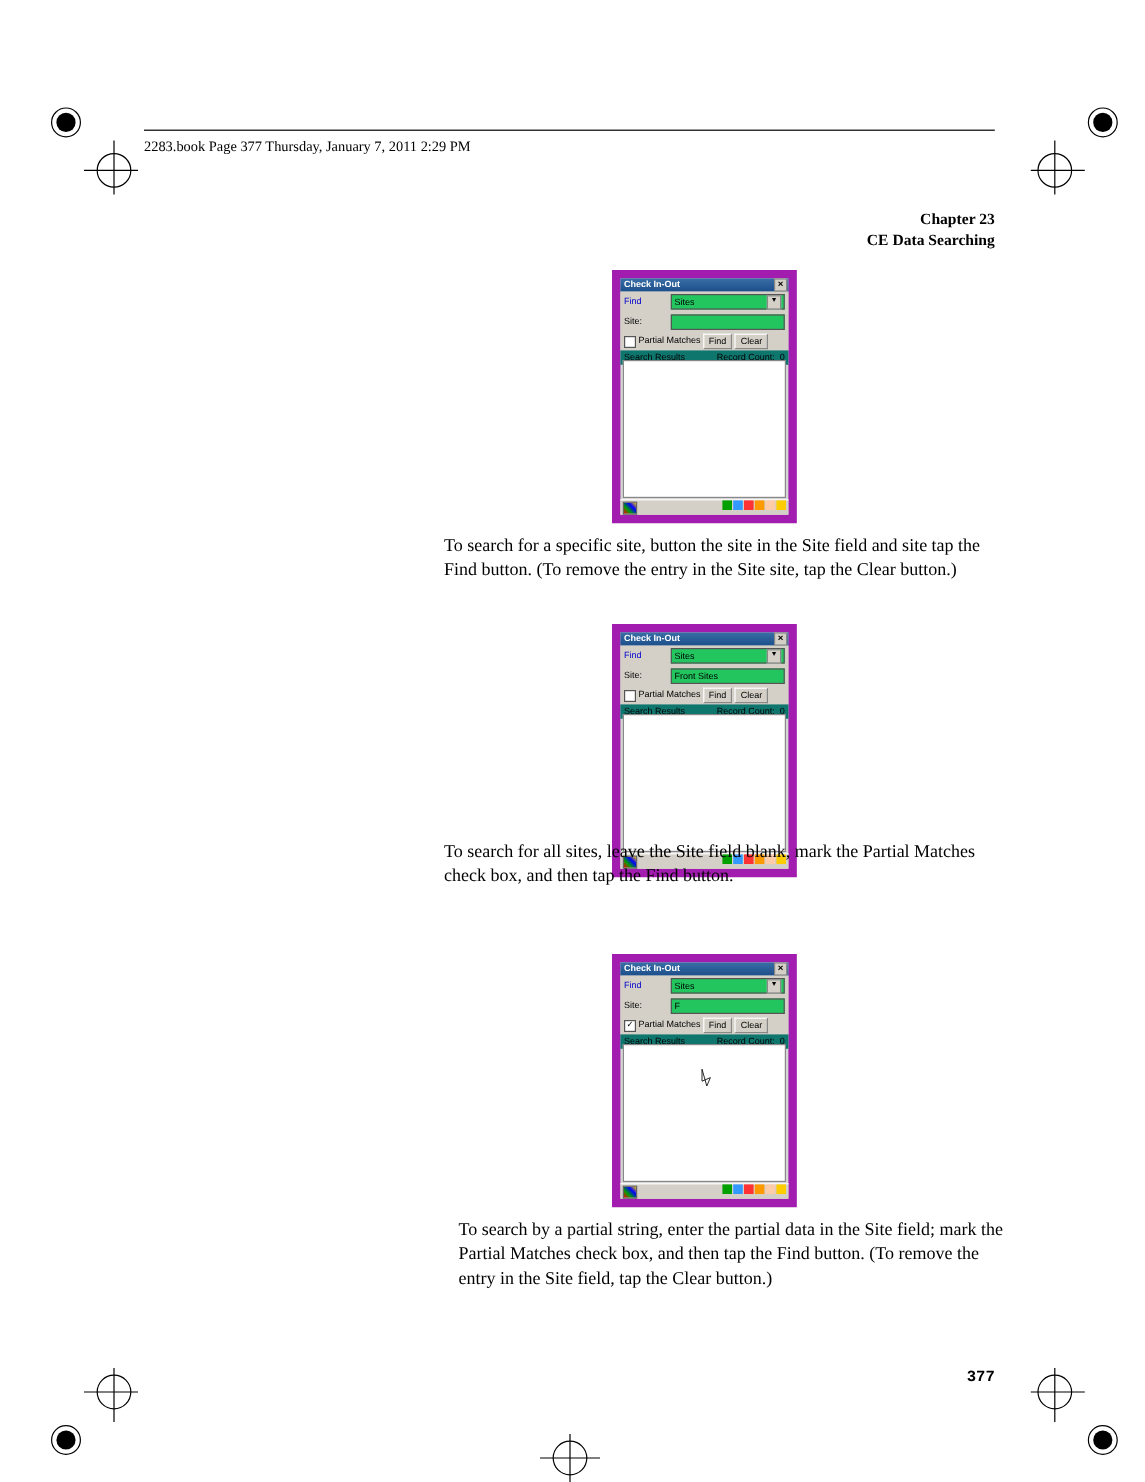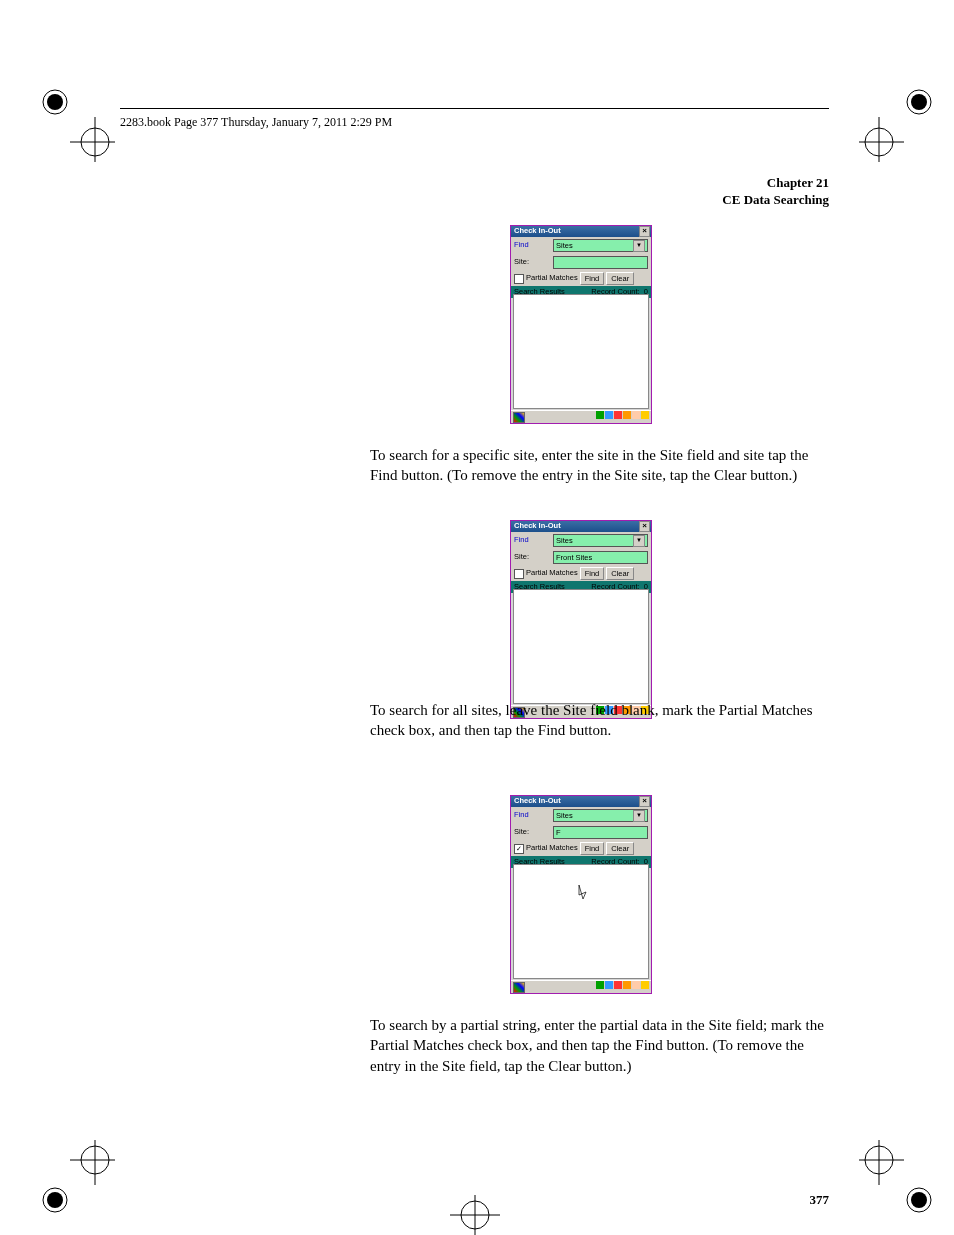--- a/index.html
+++ b/index.html
@@ -31,29 +31,30 @@
   .content {
     position: absolute;
     left: 370px;
     width: 460px;
     font-size: 15px;
     line-height: 1.35;
   }
   .pnum {
     position: absolute;
     right: 125px;
-    top: 1192px;
+    top: 1140px;
     font-weight: bold;
     font-size: 13px;
+    font-family: Liberation Mono, monospace;
   }
   
   .shot {
     width: 140px;
     height: 197px;
-    border: 1px solid #a21caf;
+    border: 7px solid #a21caf;
     background: #d6d6d6;
     position: relative;
     font-family: Tahoma, sans-serif;
     font-size: 7.5px;
     margin: 0 0 14px 140px;
   }
   .titlebar {
     background: linear-gradient(#3a6ea5,#1c4f8b);
     color: #fff;
     height: 11px;
@@ -72,21 +73,21 @@
     text-align: center;
     line-height: 7px;
     font-weight: bold;
     font-size: 8px;
   }
   .row { display: flex; align-items: center; padding: 2px 3px; gap: 3px; background: #d4d0c8; }
   .row .lab { width: 36px; color: #0000cc; }
   .row .lab.black { color: #000; }
   .fld {
     flex: 1;
-    background: #86efac;
+    background: #22c55e;
     border: 1px solid #555;
     height: 11px;
     padding: 0 2px;
     line-height: 11px;
     color: #000;
     display: flex;
     justify-content: space-between;
     align-items: center;
   }
   .dd-arrow {
@@ -161,21 +162,21 @@
 <svg class="crop-mark" style="top:1195px;left:445px" width="60" height="40">
     <circle cx="30" cy="20" r="14" fill="none" stroke="#000"></circle>
     <line x1="30" y1="0" x2="30" y2="40" stroke="#000"></line>
     <line x1="5" y1="20" x2="55" y2="20" stroke="#000"></line>
   </svg>
 <line style="position:absolute;top:108px;left:120px;width:709px;height:0;border-top:1px solid #000;"></line>
 
 <div class="header-line">2283.book  Page 377  Thursday, January 7, 2011  2:29 PM</div>
 
 <div class="chapter-head">
-  <div>Chapter 21</div>
+  <div>Chapter 23</div>
   <div>CE Data Searching</div>
 </div>
 
 <div class="content" style="top:225px;">
   <div class="shot">
     <div class="titlebar">
         <span>Check In-Out</span>
         <span class="closebox">×</span>
       </div>
     <div class="row">
@@ -203,21 +204,21 @@
       </div>
     <div class="resultarea"></div>
     <div class="taskbar">
         <span class="start"></span>
         <span class="tray"><span class="g"></span><span class="b"></span><span class="r"></span><span class="o"></span><span class="p"></span><span class="y"></span></span>
       </div>
   </div>
 </div>
 
 <div class="content" style="top:445px;">
-  <span>To search for a specific site, enter the site in the </span><b>Site</b><span> field and site tap the </span><b>Find</b><span> button. (To remove the entry in the </span><b>Site</b><span> site, tap the </span><b>Clear</b><span> button.)</span>
+  <span>To search for a specific site, button the site in the </span><b>Site</b><span> field and site tap the </span><b>Find</b><span> button. (To remove the entry in the </span><b>Site</b><span> site, tap the </span><b>Clear</b><span> button.)</span>
 </div>
 
 <div class="content" style="top:520px;">
   <div class="shot">
     <div class="titlebar">
         <span>Check In-Out</span>
         <span class="closebox">×</span>
       </div>
     <div class="row">
         <span class="lab">Find</span>
@@ -288,17 +289,17 @@
     <div class="resultarea"><svg width="100%" height="100%">
           <path d="M 65 20 l 0 10 l 7 -3 l -3 7 z" fill="#fff" stroke="#000" stroke-width="0.7"></path>
         </svg></div>
     <div class="taskbar">
         <span class="start"></span>
         <span class="tray"><span class="g"></span><span class="b"></span><span class="r"></span><span class="o"></span><span class="p"></span><span class="y"></span></span>
       </div>
   </div>
 </div>
 
-<div class="content" style="top:1015px;">
+<div class="content" style="top:1015px;margin-left:12px;">
   <span>To search by a partial string, enter the partial data in the </span><b>Site</b><span> field; mark the </span><b>Partial Matches</b><span> check box, and then tap the </span><b>Find</b><span> button. (To remove the entry in the Site field, tap the </span><b>Clear</b><span> button.)</span>
 </div>
 
 <div class="pnum">377</div>
 
 </body></html>

